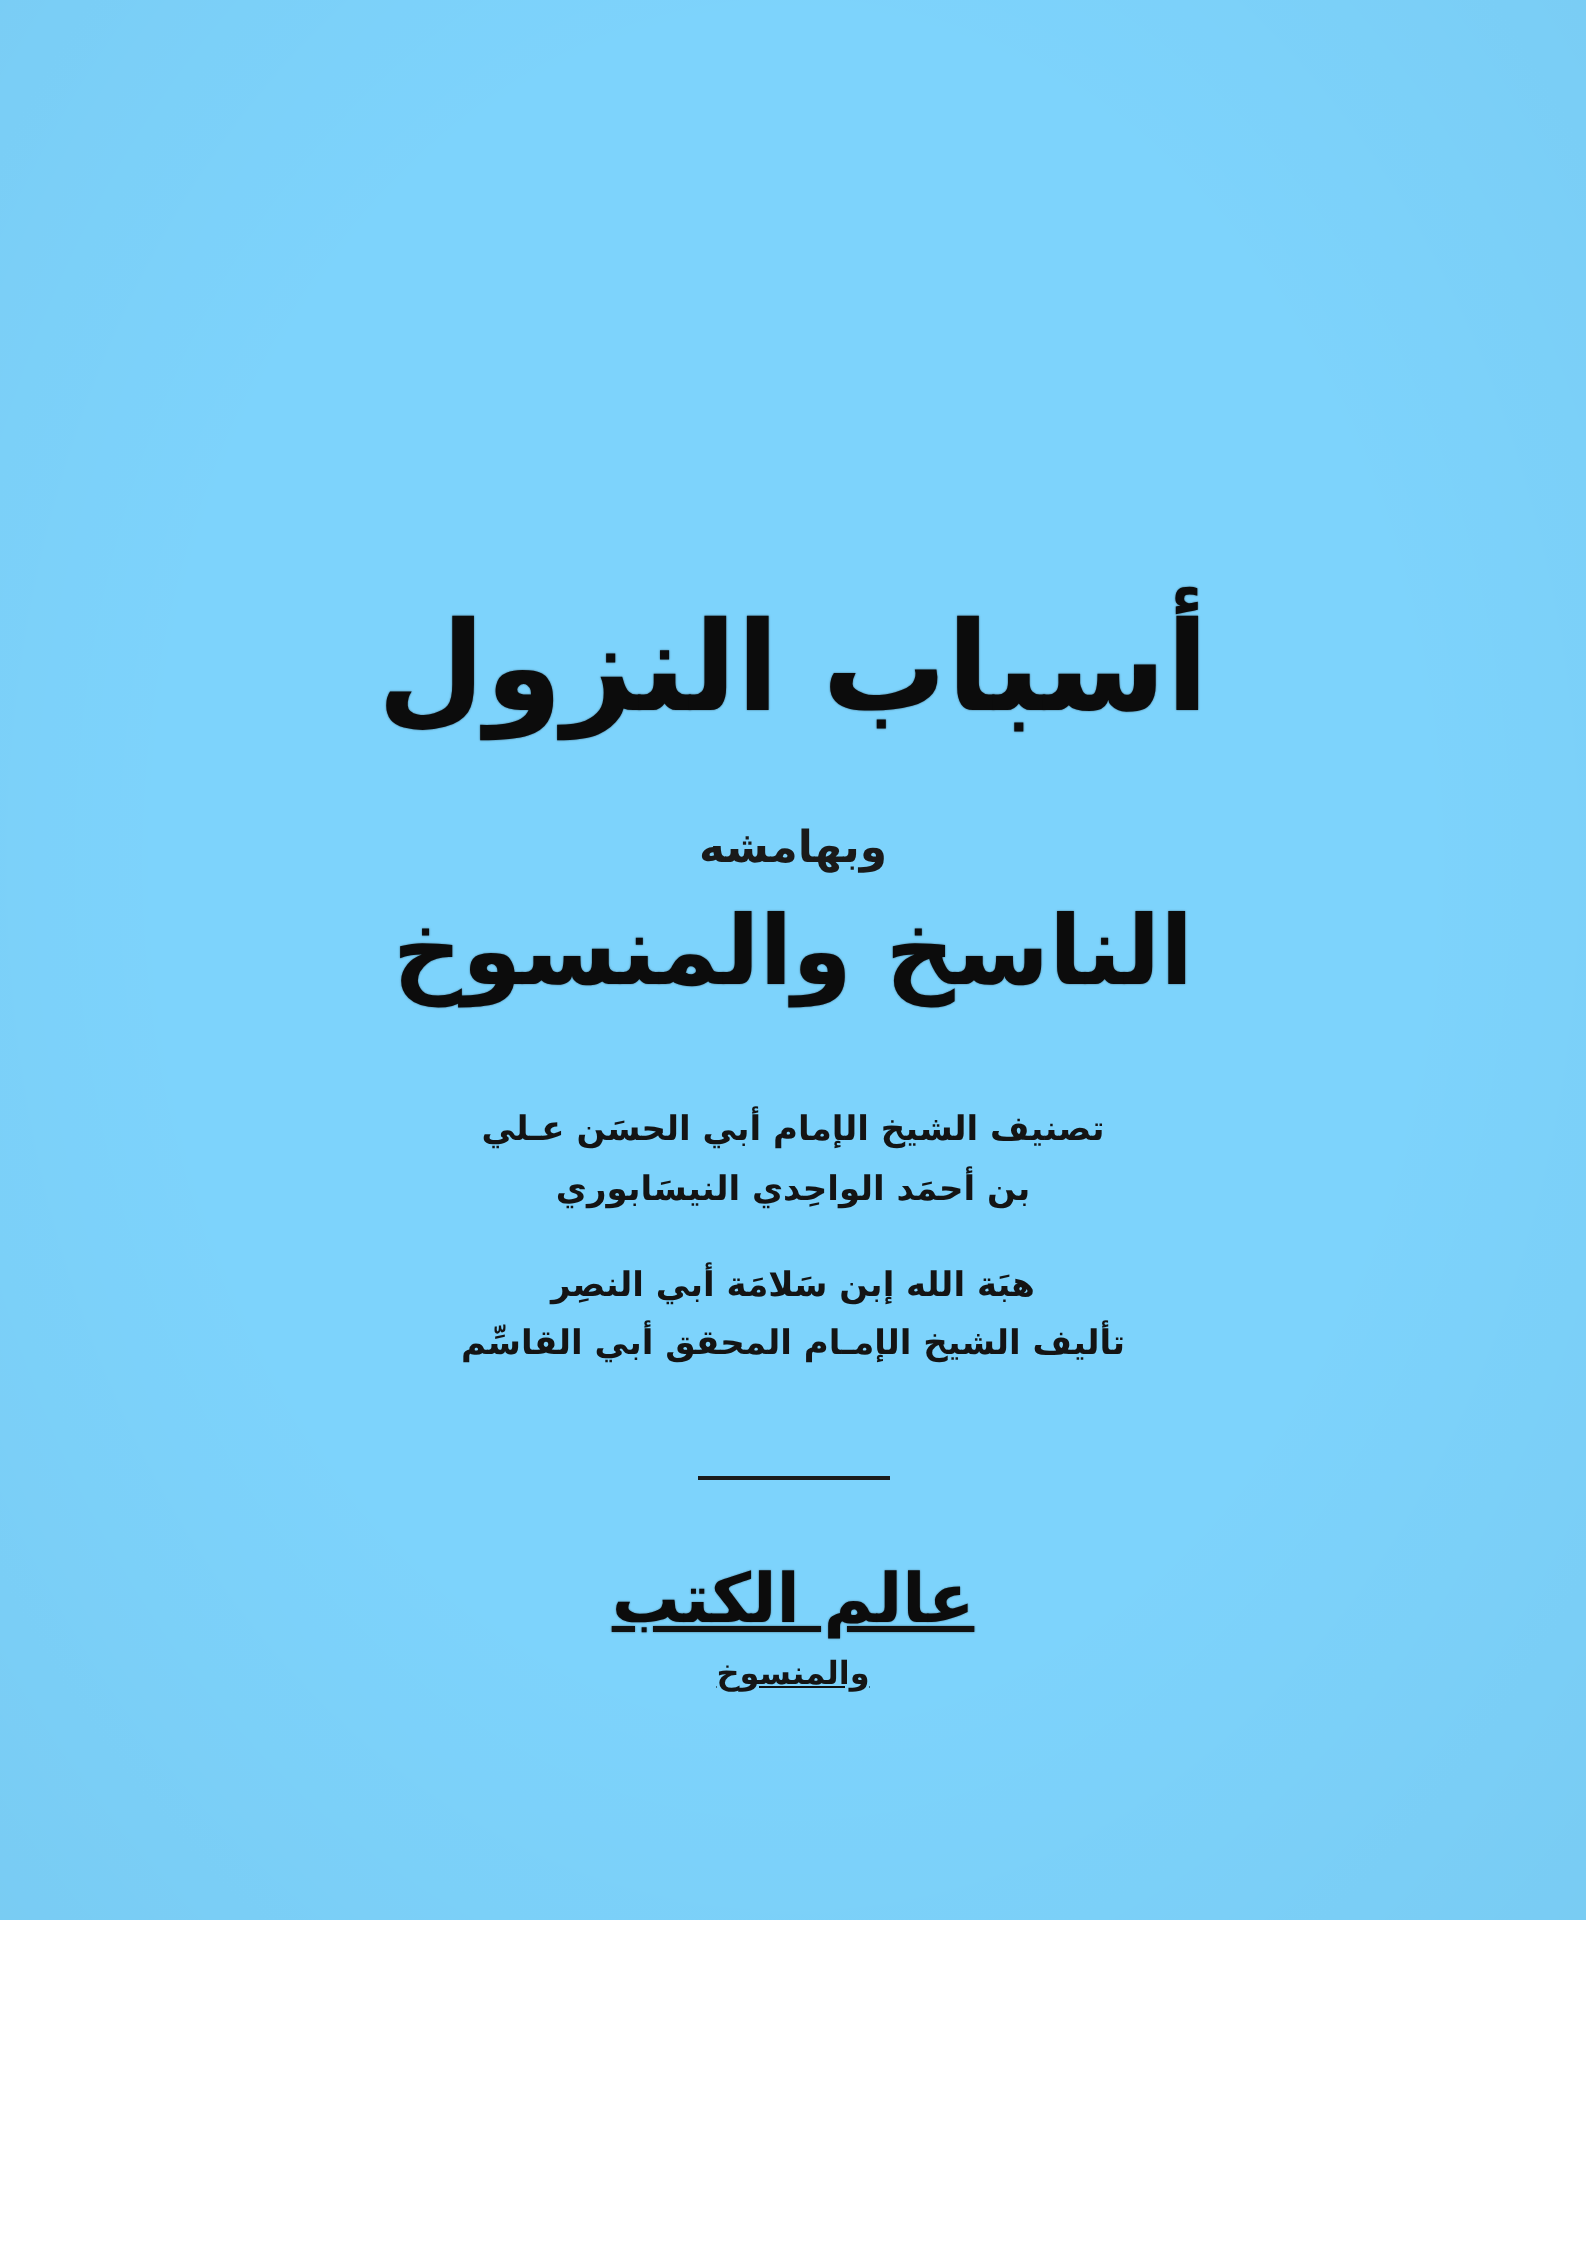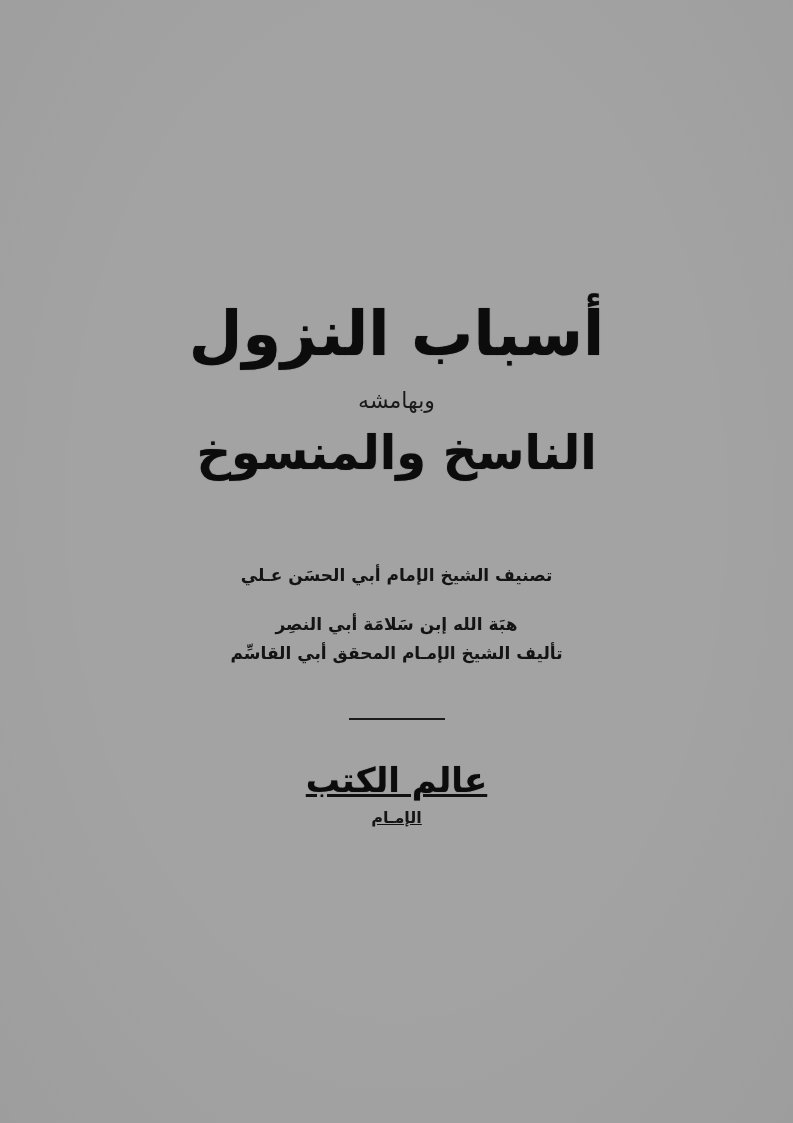--- a/index.html
+++ b/index.html
@@ -10,22 +10,22 @@
   body {
     width: 793px;
     height: 1123px;
     overflow: hidden;
     font-family: "DejaVu Sans", sans-serif;
     color: #111111;
   }
   .page {
     position: relative;
     width: 793px;
-    height: 1123px;
-    background: #a3a3a3;
+    height: 960px;
+    background: #7dd3fc;
     display: flex;
     flex-direction: column;
     align-items: center;
   }
   
   .page::after {
     content: "";
     position: absolute;
     inset: 0;
     pointer-events: none;
@@ -47,37 +47,37 @@
     font-family: "DejaVu Sans", sans-serif;
     font-size: 62px;
     font-weight: 700;
     letter-spacing: 1px;
     line-height: 1.1;
     color: #0c0c0c;
     text-shadow: 0 0 1px rgba(0,0,0,0.55);
   }
 
   .connector {
-    margin-top: 20px;
+    margin-top: 44px;
     font-size: 22px;
-    font-weight: 400;
+    font-weight: 700;
     color: #1a1a1a;
   }
 
   .sub-title {
     margin-top: 12px;
     font-size: 48px;
     font-weight: 700;
     line-height: 1.15;
     color: #0c0c0c;
     text-shadow: 0 0 1px rgba(0,0,0,0.5);
   }
 
   .credits {
-    margin-top: 82px;
+    margin-top: 48px;
     display: flex;
     flex-direction: column;
     align-items: center;
     gap: 3px;
   }
   .credit-line {
     font-size: 17px;
     font-weight: 600;
     line-height: 1.55;
     color: #141414;
@@ -123,28 +123,29 @@
   <div class="content">
 
     <div class="main-title">أسباب النزول</div>
 
     <div class="connector">وبهامشه</div>
 
     <div class="sub-title">الناسخ والمنسوخ</div>
 
     <div class="credits">
       <div class="credit-line">تصنيف الشيخ الإمام أبي الحسَن عـلي</div>
+      <div class="credit-line">بن أحمَد الواحِدي النيسَابوري</div>
 
       <div class="block-gap"></div>
 
       <div class="credit-line">هبَة الله إبن سَلامَة أبي النصِر</div>
       <div class="credit-line">تأليف الشيخ الإمـام المحقق أبي القاسِّم</div>
     </div>
 
     <div class="divider"></div>
 
     <div class="publisher">
       <div class="publisher-name">عالم الكتب</div>
-      <div class="publisher-city">الإمـام</div>
+      <div class="publisher-city">والمنسوخ</div>
     </div>
 
   </div>
 </div>
 
 </body></html>

